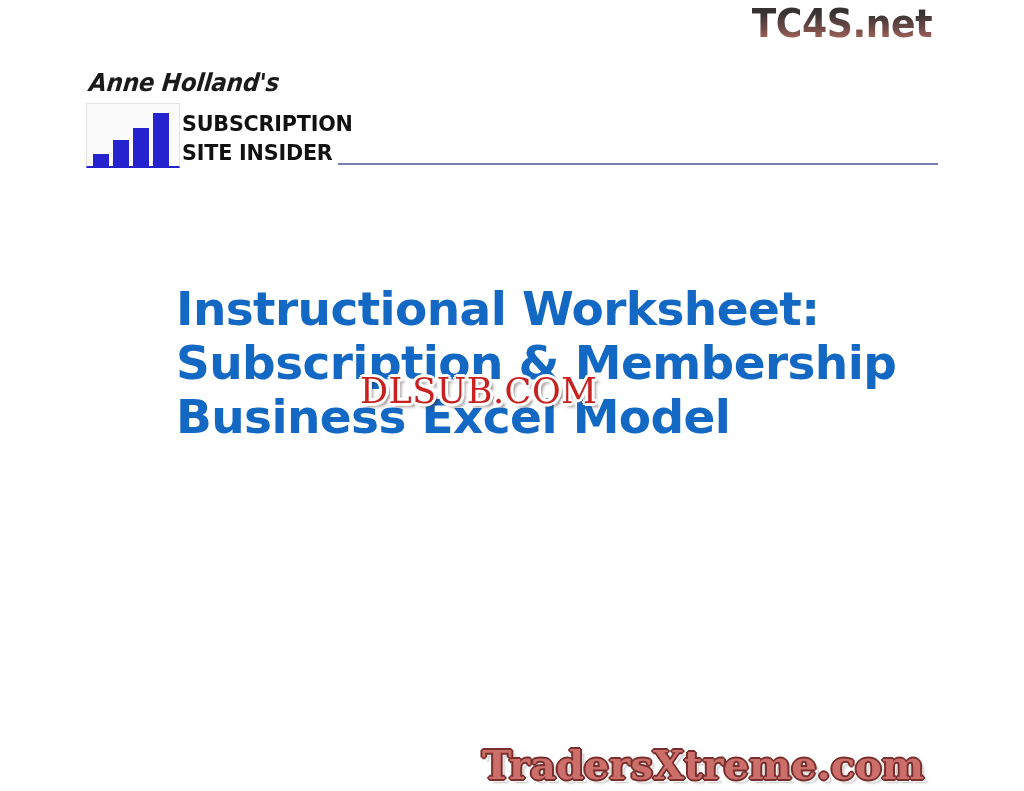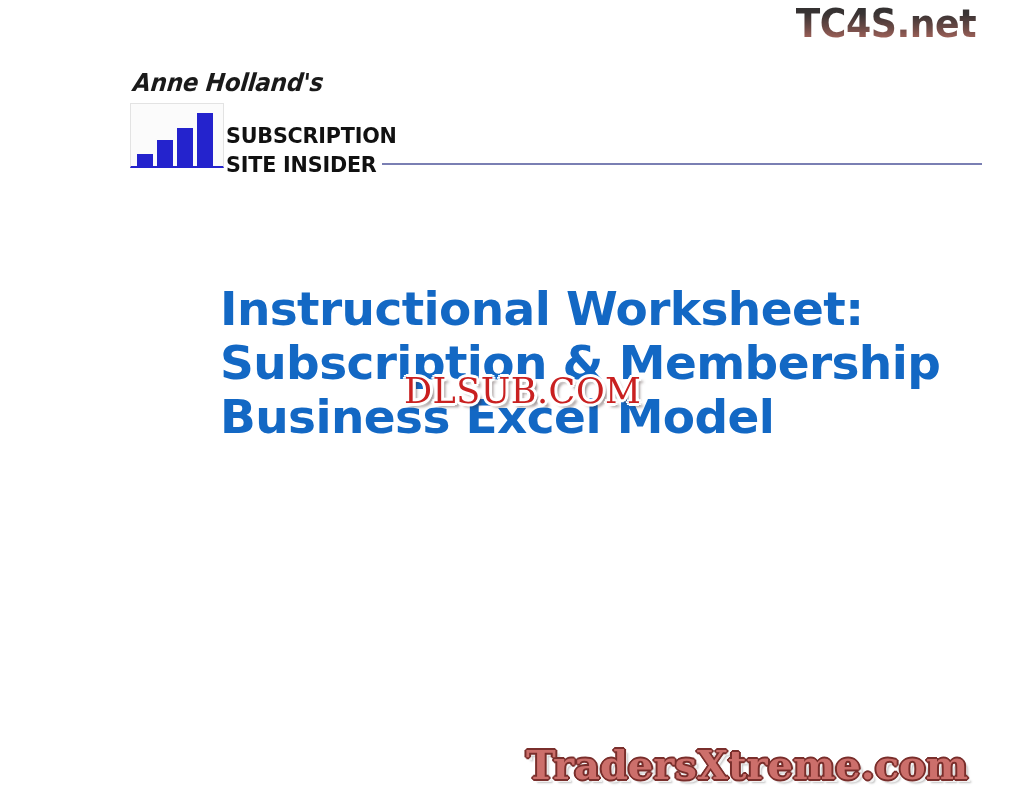--- a/index.html
+++ b/index.html
@@ -9,21 +9,20 @@
   }
   body {
     font-family: "Liberation Sans", sans-serif;
   }
   .slide {
     position: relative;
     width: 938px;
     height: 791px;
     background: #ffffff;
     overflow: hidden;
-    margin-left: 44px;
   }
 
   
   .tc4s-logo {
     position: absolute;
     top: 2px;
     right: 6px;
     font-family: "DejaVu Sans", sans-serif;
     font-weight: 700;
     font-size: 39px;
@@ -90,21 +89,21 @@
     background: #2423cd;
   }
   .ah-bar.b1 { left: 2px;  height: 12px; }
   .ah-bar.b2 { left: 22px; height: 26px; }
   .ah-bar.b3 { left: 42px; height: 38px; }
   .ah-bar.b4 { left: 62px; height: 53px; }
 
   .ah-words {
     position: absolute;
     left: 96px;
-    top: 51px;
+    top: 39px;
     width: 162px;
   }
   .ah-word {
     font-family: "DejaVu Sans", sans-serif;
     font-weight: 700;
     font-size: 22px;
     line-height: 29px;
     color: #111111;
     letter-spacing: -0.2px;
     transform: scaleX(0.94);

